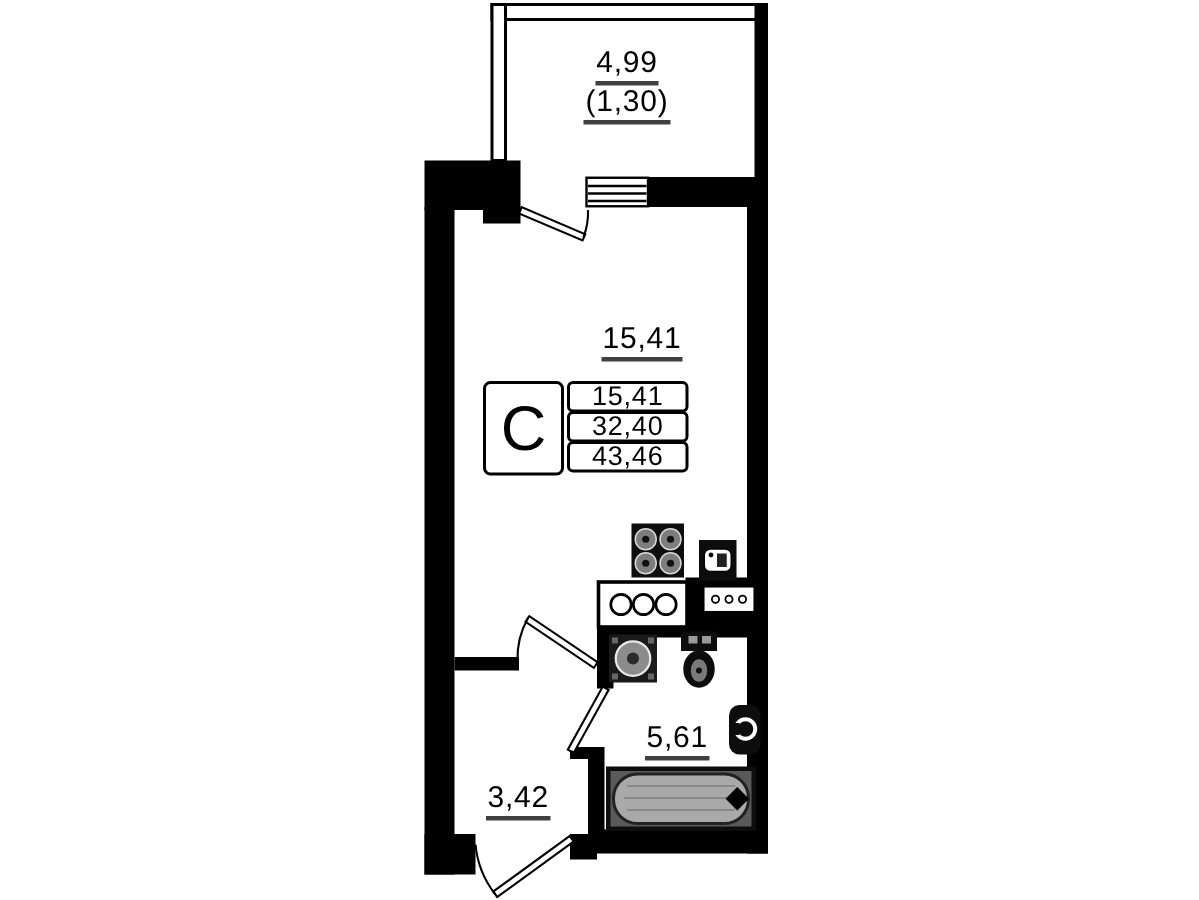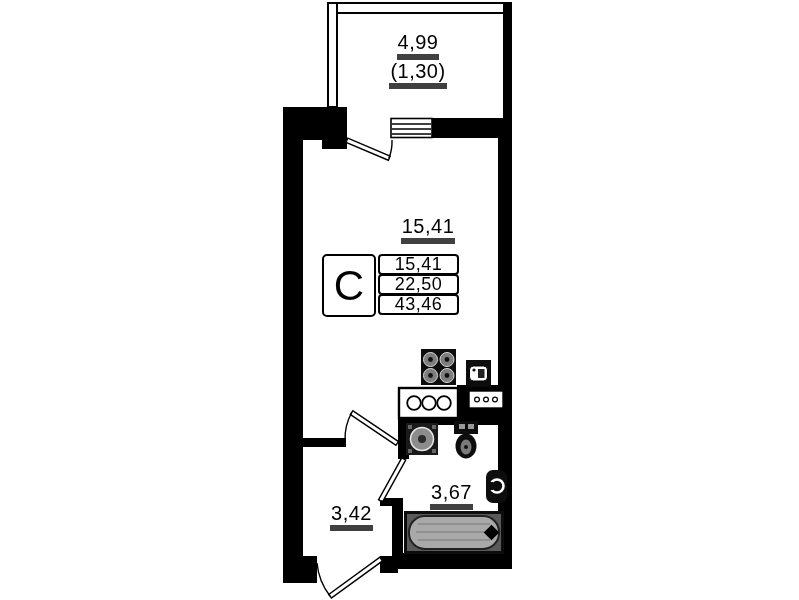--- a/index.html
+++ b/index.html
@@ -5,21 +5,21 @@
   html,body{margin:0;padding:0;background:#fff;}
   .stage{
     position:relative;width:799px;height:600px;background:#fff;overflow:hidden;
     font-family:"Liberation Sans", sans-serif;color:#000;
   }
   .stage svg{position:absolute;left:0;top:0;}
   .area-label{
     position:absolute;text-align:center;font-size:20px;font-weight:500;
     letter-spacing:0.5px;line-height:22px;
   }
-  .area-label .u{border-bottom:6px solid #404040;padding:0 1px 1px;display:inline-block;}
+  .area-label .u{border-bottom:3px solid #404040;padding:0 1px 1px;display:inline-block;}
   .legend{position:absolute;left:322px;top:254px;display:flex;align-items:stretch;}
   .legend .letter{
     width:50px;height:59px;border:2px solid #000;border-radius:5px;background:#fff;
     display:flex;align-items:center;justify-content:center;
     font-size:42px;font-weight:500;margin-right:2px;
   }
   .legend .rows{display:flex;flex-direction:column;}
   .legend .row{
     width:77px;height:17px;border:2px solid #000;border-radius:4px;background:#fff;
     font-size:18px;font-weight:500;line-height:17px;text-align:center;
@@ -164,26 +164,26 @@
   </div>
 
   <div class="area-label" style="left:398px;top:215px;width:60px;">
     <span class="u">15,41</span>
   </div>
 
   <div class="legend">
     <div class="letter">С</div>
     <div class="rows">
       <div class="row">15,41</div>
-      <div class="row">22,50</div>
+      <div class="row">32,40</div>
       <div class="row">43,46</div>
     </div>
   </div>
 
   <div class="area-label" style="left:424px;top:481px;width:55px;">
-    <span class="u">3,67</span>
+    <span class="u">5,61</span>
   </div>
 
-  <div class="area-label" style="left:318px;top:502px;width:55px;text-align:right;">
+  <div class="area-label" style="left:318px;top:521px;width:55px;">
     <span class="u">3,42</span>
   </div>
 
 </div>
 
 </body></html>

